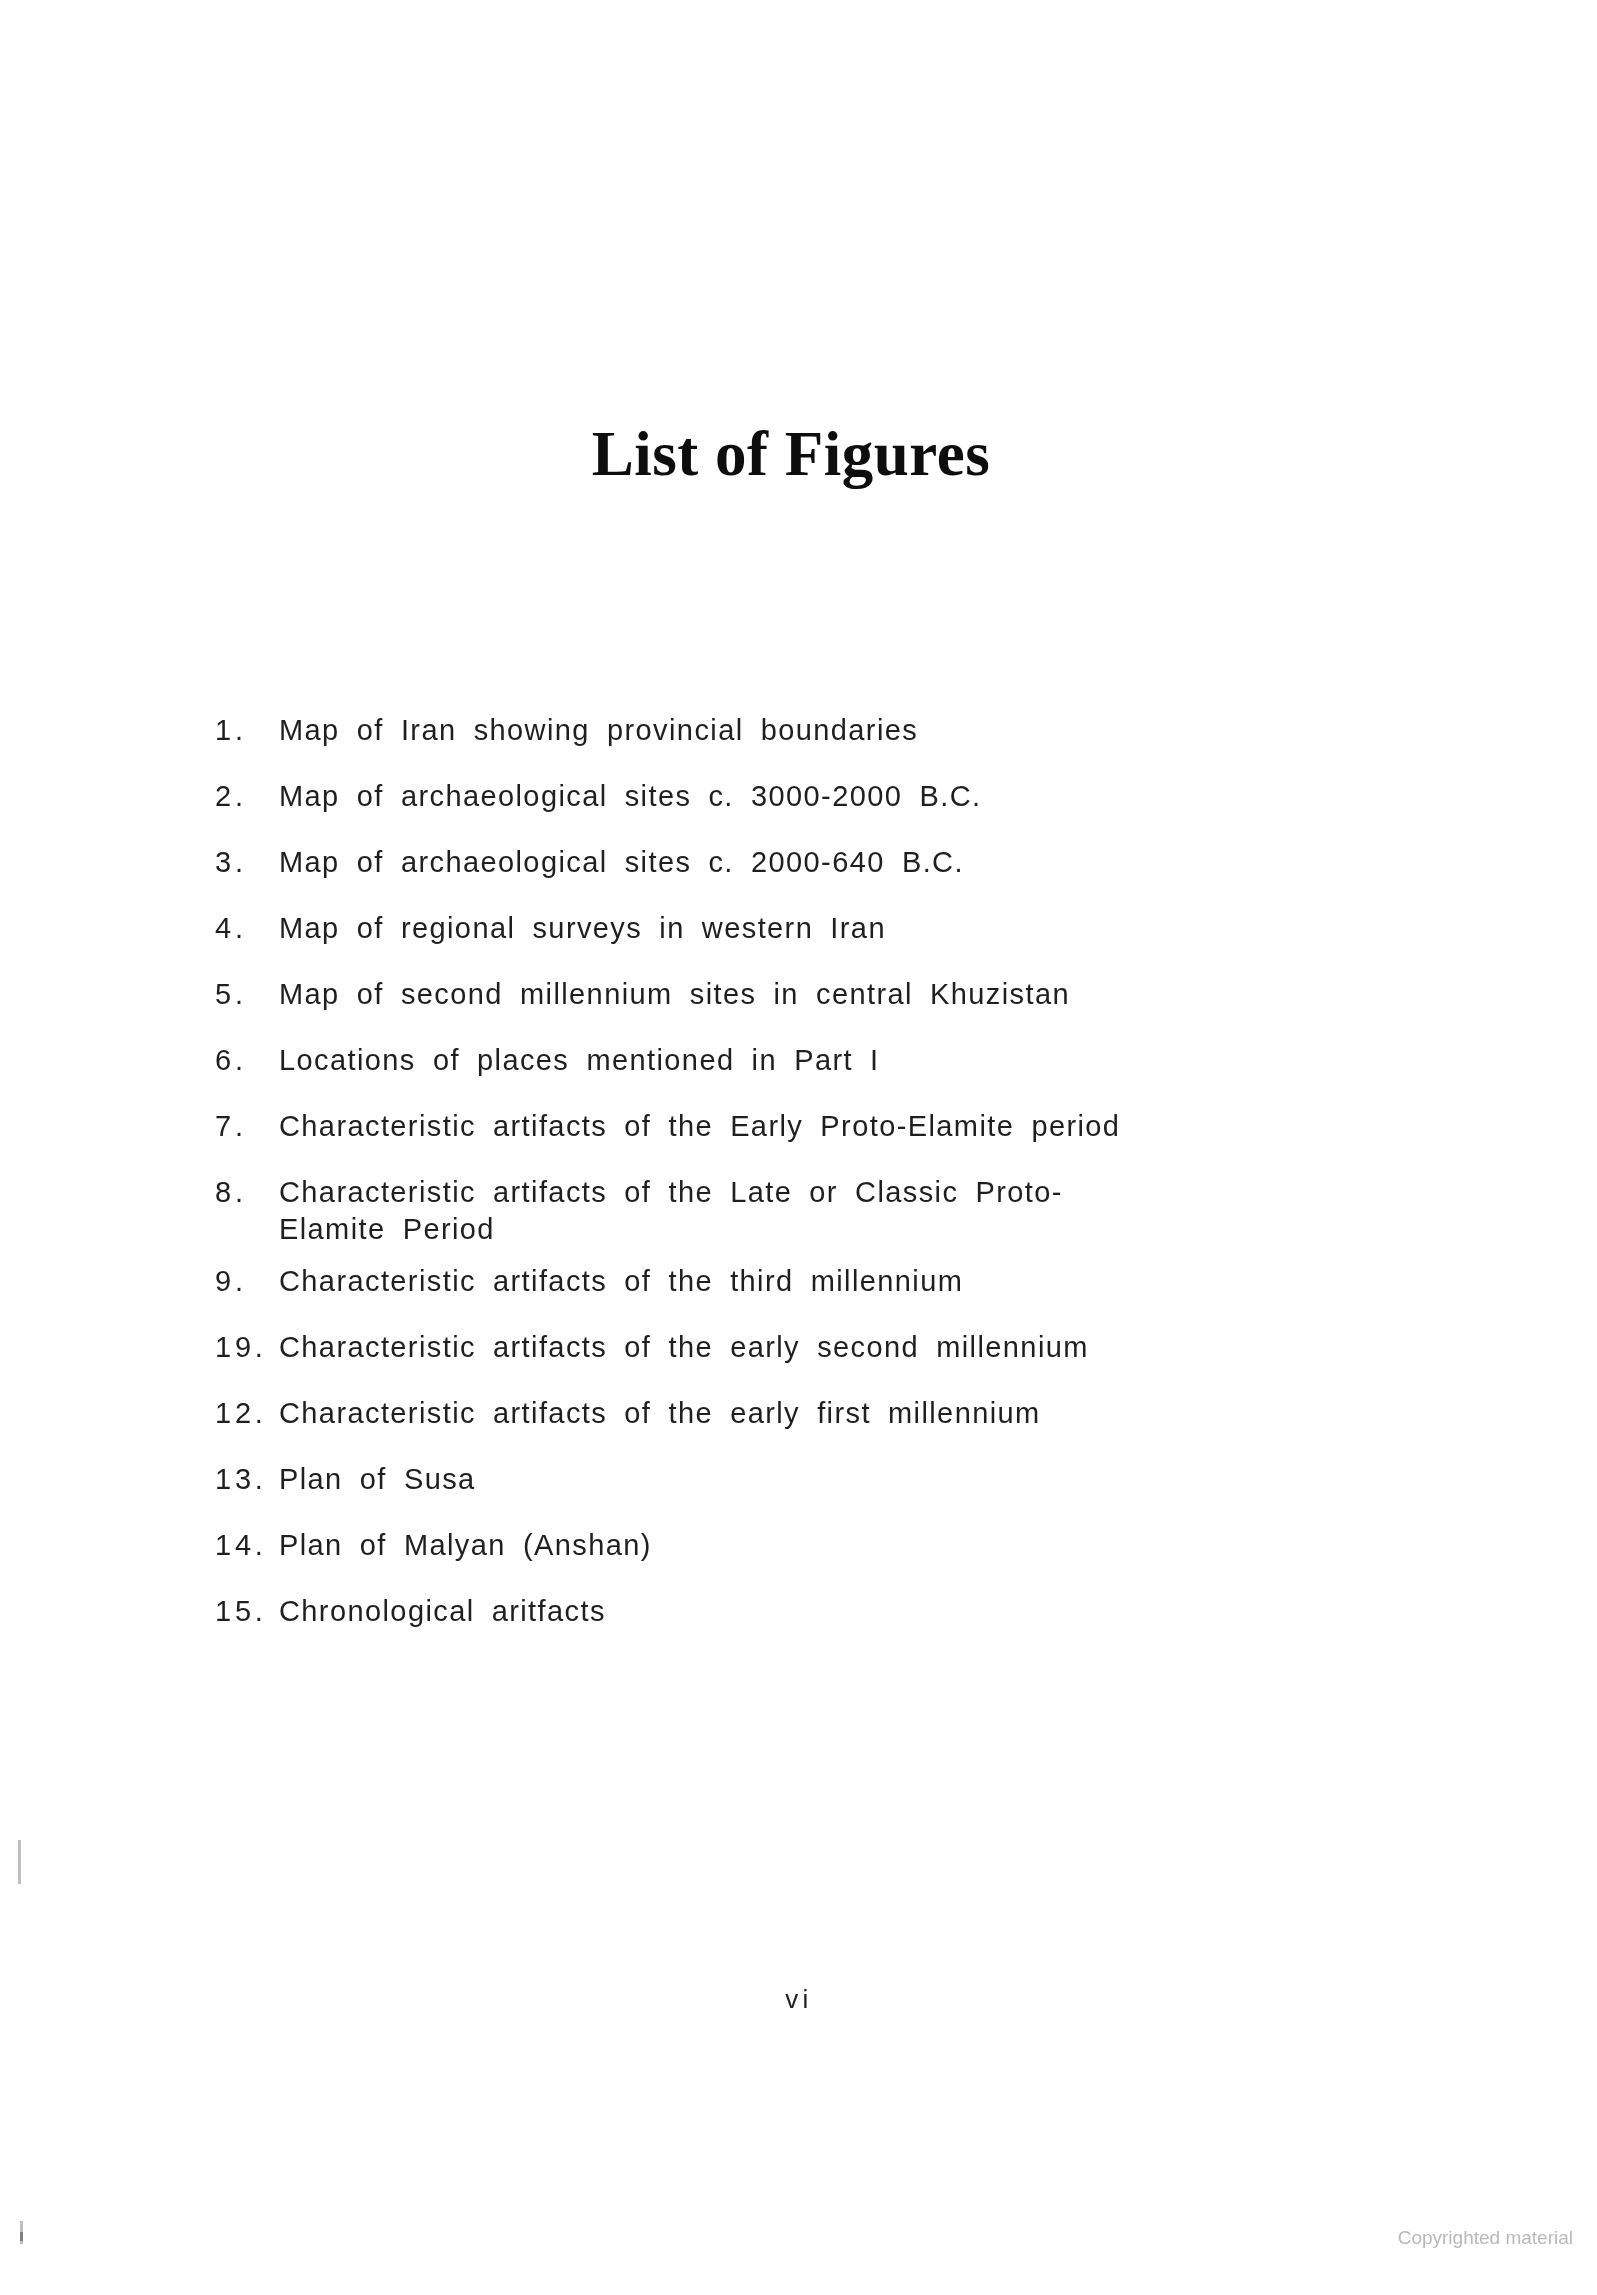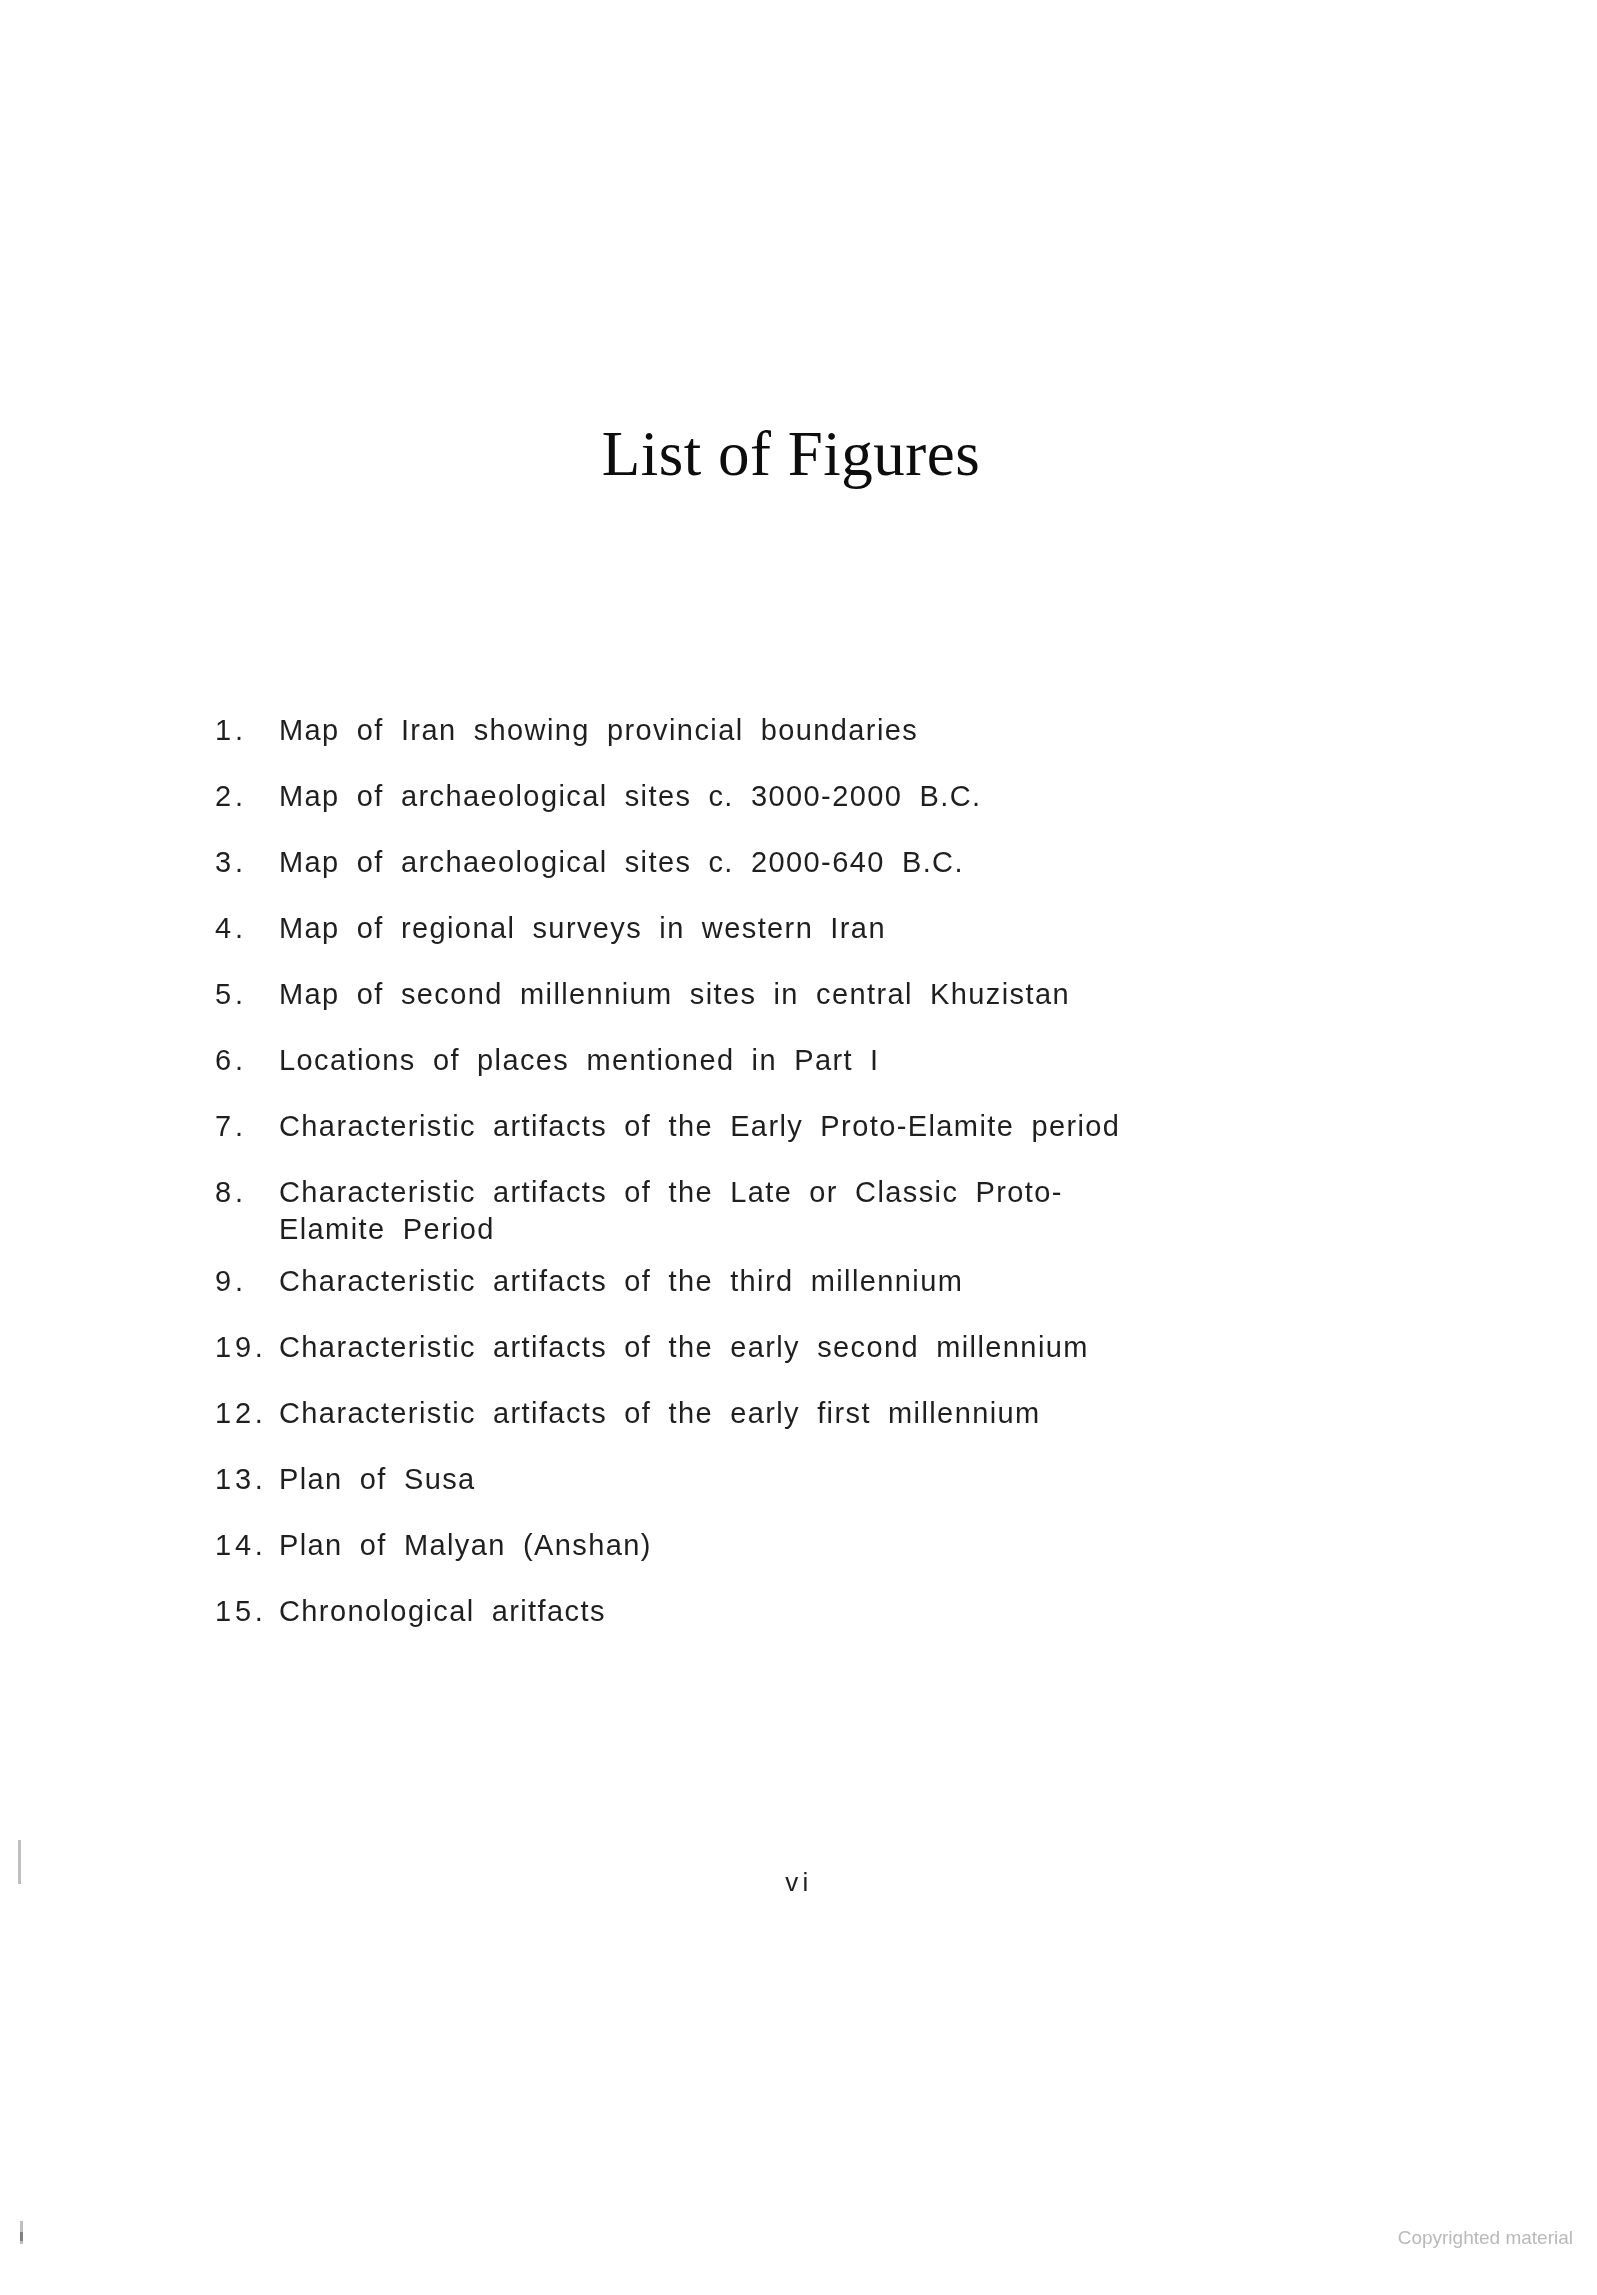--- a/index.html
+++ b/index.html
@@ -20,21 +20,21 @@
     overflow: hidden;
     font-family: "Liberation Sans", sans-serif;
   }
   .title {
     position: absolute;
     top: 416px;
     left: 0;
     width: 1582px;
     text-align: center;
     font-family: "Liberation Serif", "DejaVu Serif", serif;
-    font-weight: 400;
+    font-weight: 700;
     font-size: 63px;
     line-height: 77px;
     letter-spacing: 0.5px;
     color: var(--title);
   }
   .figures-list {
     position: absolute;
     top: 712px;
     left: 215px;
     width: 1151px;
@@ -56,21 +56,21 @@
   .figure-number {
     flex: 0 0 64px;
     letter-spacing: 3.8px;
   }
   .figure-label {
     flex: 1 1 auto;
     white-space: pre-line;
   }
   .page-number {
     position: absolute;
-    top: 1867px;
+    top: 1984px;
     left: 0;
     width: 1598px;
     text-align: center;
     font-size: 26px;
     letter-spacing: 4.3px;
     color: var(--text);
   }
   .watermark {
     position: absolute;
     top: 2227px;

